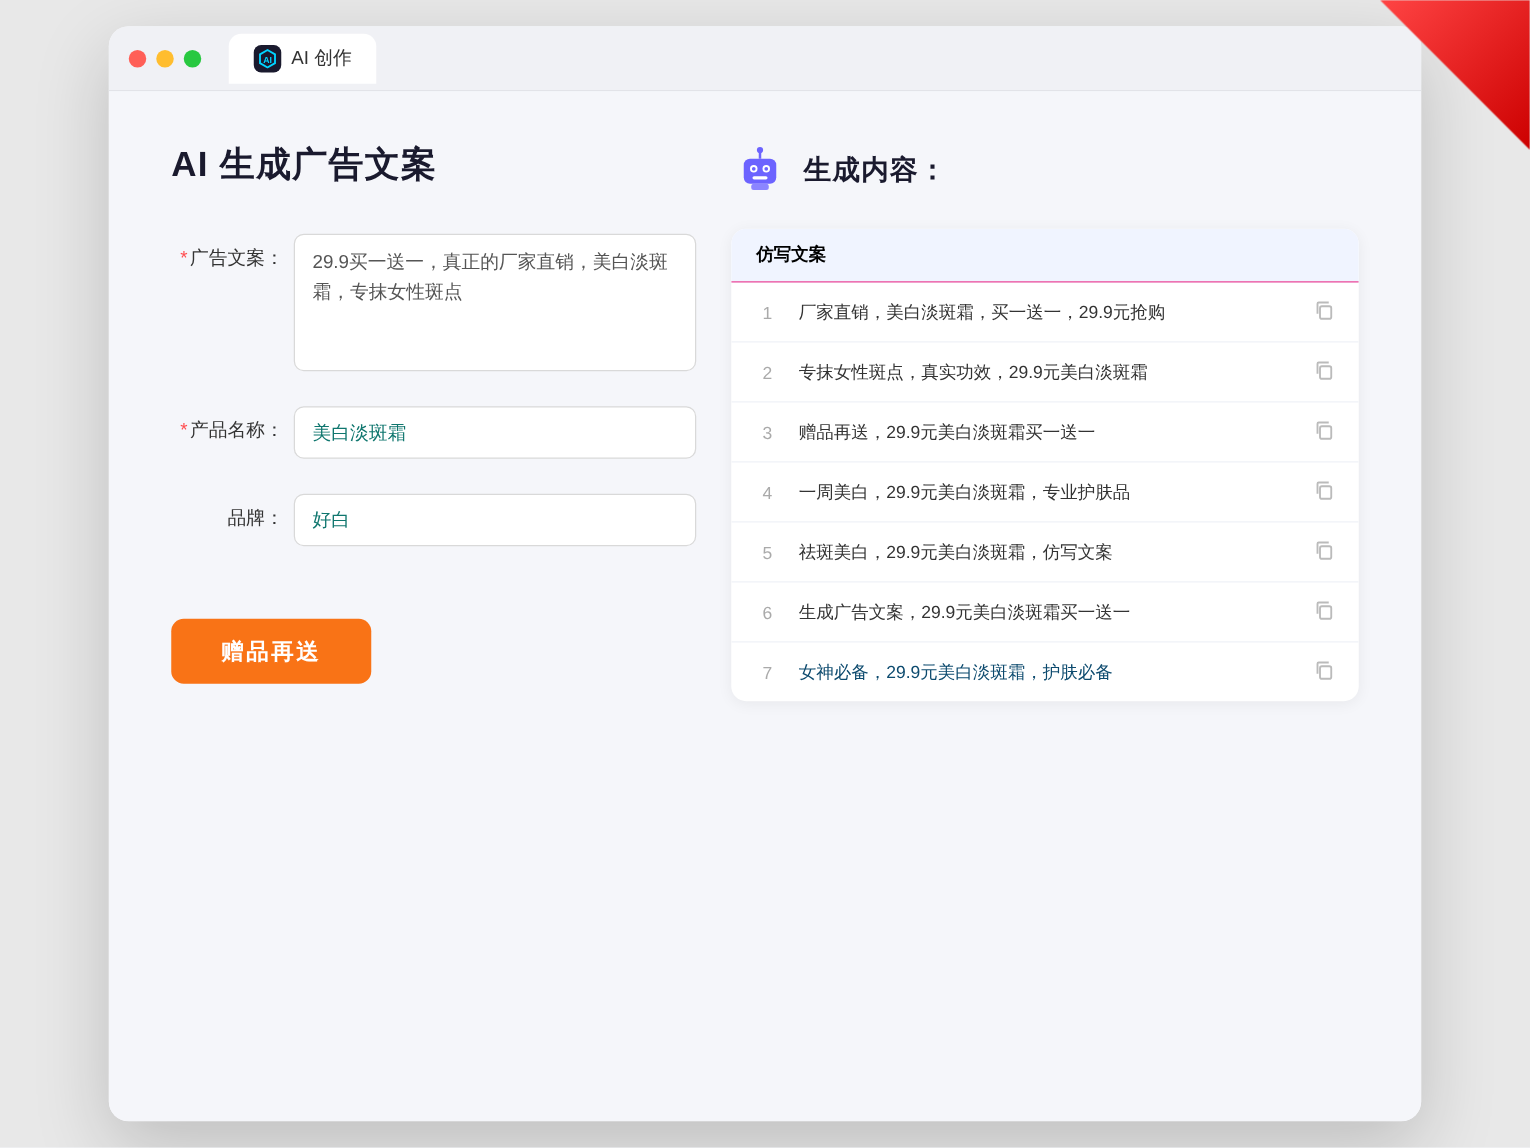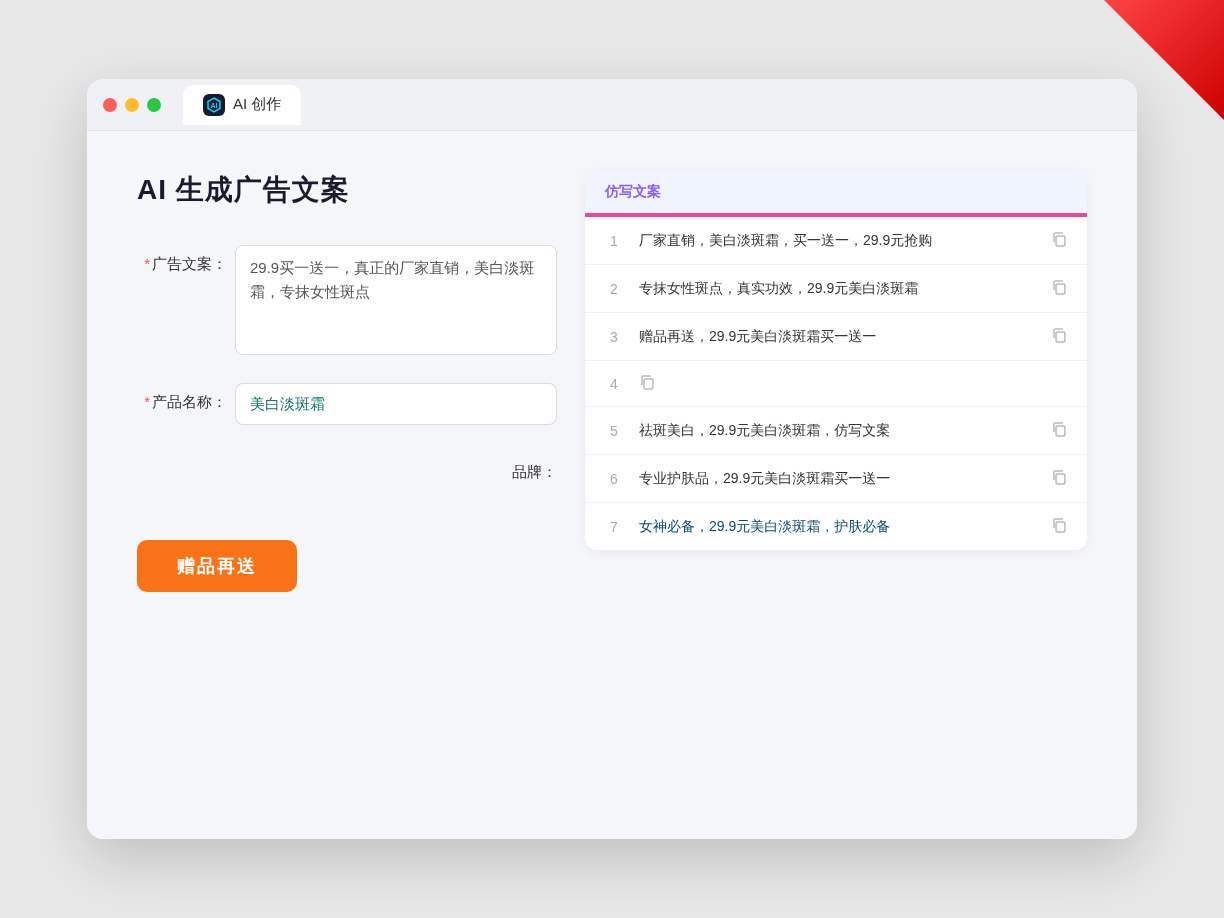--- a/index.html
+++ b/index.html
@@ -9,21 +9,21 @@
       height: 918px;
       display: flex;
       align-items: center;
       justify-content: center;
       font-family: -apple-system, 'PingFang SC', 'Microsoft YaHei', sans-serif;
       overflow: hidden;
     }
 
     .browser-window {
       width: 1050px;
-      height: 760px;
+      height: 876px;
       background: #f5f6fa;
       border-radius: 16px;
       box-shadow: 0 20px 60px rgba(0,0,0,0.18);
       display: flex;
       flex-direction: column;
       overflow: hidden;
     }
 
     .title-bar {
       background: #f0f1f5;
@@ -198,22 +198,22 @@
       border-radius: 12px;
       overflow: hidden;
       box-shadow: 0 2px 12px rgba(0,0,0,0.06);
     }
 
     .table-header {
       background: #f0f4ff;
       padding: 12px 20px;
       font-size: 14px;
       font-weight: bold;
-      color: #8b5cf6;
-      border-bottom: 4px solid #ec4899;
+      color: #000000;
+      border-bottom: 1px solid #ec4899;
     }
 
     .table-row {
       display: flex;
       align-items: center;
       padding: 13px 20px;
       border-bottom: 1px solid #f0f2f7;
       gap: 16px;
     }
 
@@ -294,26 +294,47 @@
 
       <div class="form-group">
         <div class="form-label">
           <span class="required-star">*</span><span>产品名称：</span>
         </div>
         <input class="form-input" type="text" value="美白淡斑霜" style="">
       </div>
 
       <div class="form-group">
         <div class="form-label">品牌：</div>
+        <input class="form-input" type="text" value="好白" style="">
       </div>
 
       <button class="generate-btn">赠品再送</button>
     </div>
 
     <div class="right-panel">
+      <div class="result-header">
+
+        <svg class="robot-svg" viewBox="0 0 46 46" fill="none" xmlns="http://www.w3.org/2000/svg">
+
+          <rect x="10" y="14" width="26" height="20" rx="5" fill="#6c63ff"></rect>
+
+          <circle cx="18" cy="22" r="3" fill="white"></circle>
+          <circle cx="28" cy="22" r="3" fill="white"></circle>
+          <circle cx="18" cy="22" r="1.5" fill="#6c63ff"></circle>
+          <circle cx="28" cy="22" r="1.5" fill="#6c63ff"></circle>
+
+          <rect x="17" y="28" width="12" height="2.5" rx="1.25" fill="white"></rect>
+
+          <line x1="23" y1="14" x2="23" y2="8" stroke="#6c63ff" stroke-width="2"></line>
+          <circle cx="23" cy="7" r="2.5" fill="#6c63ff"></circle>
+
+          <rect x="16" y="34" width="14" height="5" rx="2" fill="#8b85ff"></rect>
+        </svg>
+        <span class="result-title">生成内容：</span>
+      </div>
 
       <div class="result-table">
         <div class="table-header">仿写文案</div>
 
         <div id="table-rows">
             <div class="table-row">
               <span class="row-num">1</span>
               <span class="row-text">厂家直销，美白淡斑霜，买一送一，29.9元抢购</span>
               <span style="color: rgb(187, 187, 187); cursor: pointer; font-size: 14px;"><svg width="16" height="16" viewBox="0 0 16 16" fill="none" stroke="currentColor" stroke-width="1.5">
       <rect x="5" y="5" width="9" height="10" rx="1.5"></rect>
@@ -331,36 +352,37 @@
             <div class="table-row">
               <span class="row-num">3</span>
               <span class="row-text">赠品再送，29.9元美白淡斑霜买一送一</span>
               <span style="color: rgb(187, 187, 187); cursor: pointer; font-size: 14px;"><svg width="16" height="16" viewBox="0 0 16 16" fill="none" stroke="currentColor" stroke-width="1.5">
       <rect x="5" y="5" width="9" height="10" rx="1.5"></rect>
       <path d="M3 11V3a1 1 0 0 1 1-1h8"></path>
     </svg></span>
             </div>
             <div class="table-row">
               <span class="row-num">4</span>
+              <span class="row-text">一周美白，29.9元美白淡斑霜，专业护肤品</span>
               <span style="color: rgb(187, 187, 187); cursor: pointer; font-size: 14px;"><svg width="16" height="16" viewBox="0 0 16 16" fill="none" stroke="currentColor" stroke-width="1.5">
       <rect x="5" y="5" width="9" height="10" rx="1.5"></rect>
       <path d="M3 11V3a1 1 0 0 1 1-1h8"></path>
     </svg></span>
             </div>
             <div class="table-row">
               <span class="row-num">5</span>
               <span class="row-text">祛斑美白，29.9元美白淡斑霜，仿写文案</span>
               <span style="color: rgb(187, 187, 187); cursor: pointer; font-size: 14px;"><svg width="16" height="16" viewBox="0 0 16 16" fill="none" stroke="currentColor" stroke-width="1.5">
       <rect x="5" y="5" width="9" height="10" rx="1.5"></rect>
       <path d="M3 11V3a1 1 0 0 1 1-1h8"></path>
     </svg></span>
             </div>
             <div class="table-row">
               <span class="row-num">6</span>
-              <span class="row-text">专业护肤品，29.9元美白淡斑霜买一送一</span>
+              <span class="row-text">生成广告文案，29.9元美白淡斑霜买一送一</span>
               <span style="color: rgb(187, 187, 187); cursor: pointer; font-size: 14px;"><svg width="16" height="16" viewBox="0 0 16 16" fill="none" stroke="currentColor" stroke-width="1.5">
       <rect x="5" y="5" width="9" height="10" rx="1.5"></rect>
       <path d="M3 11V3a1 1 0 0 1 1-1h8"></path>
     </svg></span>
             </div>
             <div class="table-row">
               <span class="row-num">7</span>
               <span class="row-text muted">女神必备，29.9元美白淡斑霜，护肤必备</span>
               <span style="color: rgb(187, 187, 187); cursor: pointer; font-size: 14px;"><svg width="16" height="16" viewBox="0 0 16 16" fill="none" stroke="currentColor" stroke-width="1.5">
       <rect x="5" y="5" width="9" height="10" rx="1.5"></rect>

